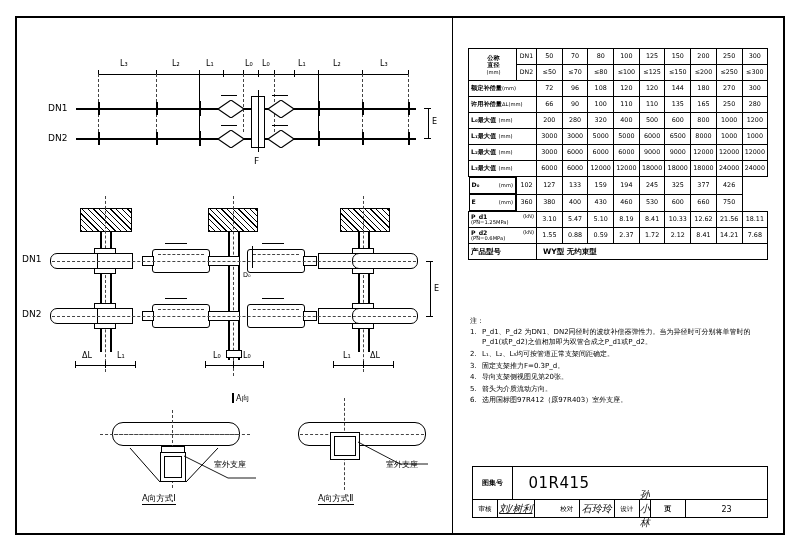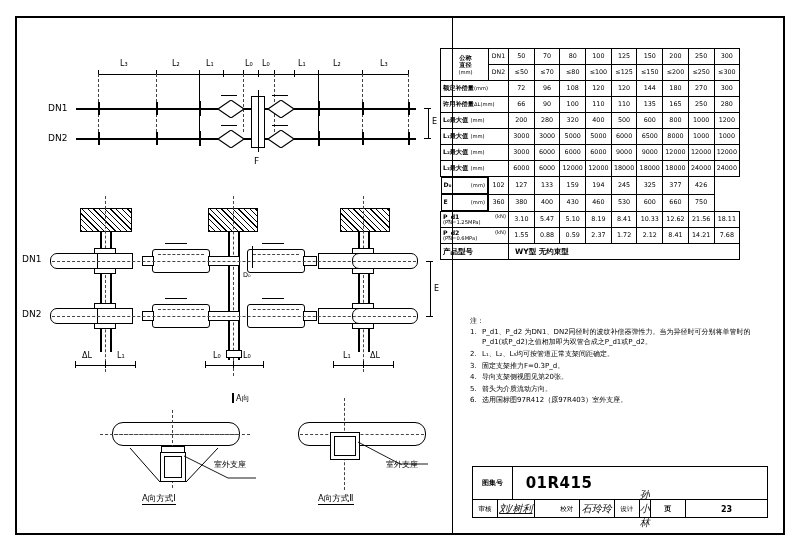--- a/index.html
+++ b/index.html
@@ -21,21 +21,21 @@
   .lbl-sm{position:absolute;font-size:6.5px;line-height:1;white-space:nowrap;}
   
   .hatch{position:absolute;box-sizing:border-box;border:1.2px solid #000;
     background:repeating-linear-gradient(45deg,#000 0 0.8px,#fff 0.8px 4px);}
   
   .bellow{position:absolute;box-sizing:border-box;border:1.2px solid #000;background:#fff;border-radius:3px;}
   .pipe{position:absolute;box-sizing:border-box;border:1.1px solid #000;background:#fff;}
   .tick{position:absolute;width:1px;height:7px;background:#000;}
   .tickw{position:absolute;width:7px;height:1px;background:#000;}
   
-  .spec{position:absolute;left:440px;top:48px;width:300px;
+  .spec{position:absolute;left:468px;top:48px;width:300px;
         border-collapse:collapse;table-layout:fixed;}
   .spec td{border:0.8px solid #000;font-size:6.4px;text-align:center;
            padding:0;height:15px;line-height:1.05;font-family:"DejaVu Sans",sans-serif;}
   .spec td.rh{text-align:left;padding-left:2px;font-size:6.2px;font-weight:bold;}
   .spec td.dn{width:20px;font-size:6.2px;}
   .unit{font-size:5.2px;font-weight:normal;}
   .topthick{border-top:1.6px solid #000 !important;}
   .botthick{border-bottom:1.6px solid #000 !important;}
   .lthick{border-left:1.6px solid #000 !important;}
   .rthick{border-right:1.6px solid #000 !important;}
@@ -45,21 +45,21 @@
   .notes .ni{display:flex;gap:3px;margin-bottom:1.5px;}
   .notes .num{width:9px;flex:0 0 9px;}
   .notes .txt{flex:1;}
   
   .tb{position:absolute;left:472px;top:466px;width:296px;height:52px;
       border:1.6px solid #000;box-sizing:border-box;}
   .tb .row1{display:flex;height:32px;border-bottom:1.2px solid #000;}
   .tb .row2{display:flex;height:18px;}
   .tb .cell{border-right:1.2px solid #000;box-sizing:border-box;display:flex;
             align-items:center;justify-content:center;font-size:8px;text-align:center;}
-  .tb .cell:last-child{border-right:none;font-weight:bold;}
+  .tb .cell:last-child{border-right:none;}
   .tb .title{flex:1;flex-direction:column;gap:2px;font-size:9px;font-weight:bold;letter-spacing:.5px;}
   .tb .atlaslbl{width:40px;font-size:7px;font-weight:bold;}
   .tb .atlasno{width:92px;font-size:15px;letter-spacing:.5px;}
   .tb .sig{font-size:6.5px;}
   .tb .hand{font-family:"DejaVu Serif",serif;font-style:italic;font-size:10px;color:#111;}
   .tb .pg{width:40px;font-size:7px;font-weight:bold;}
   .tb .pgn{width:92px;font-size:8px;}
 </style>
 </head>
 <body>

